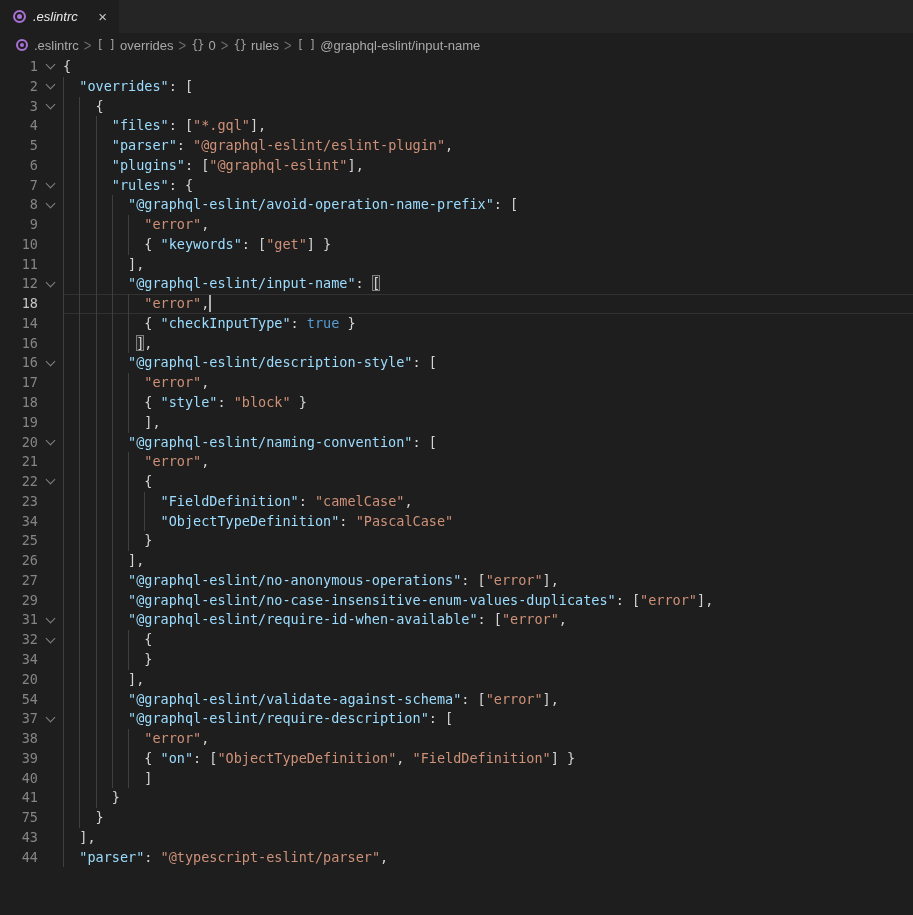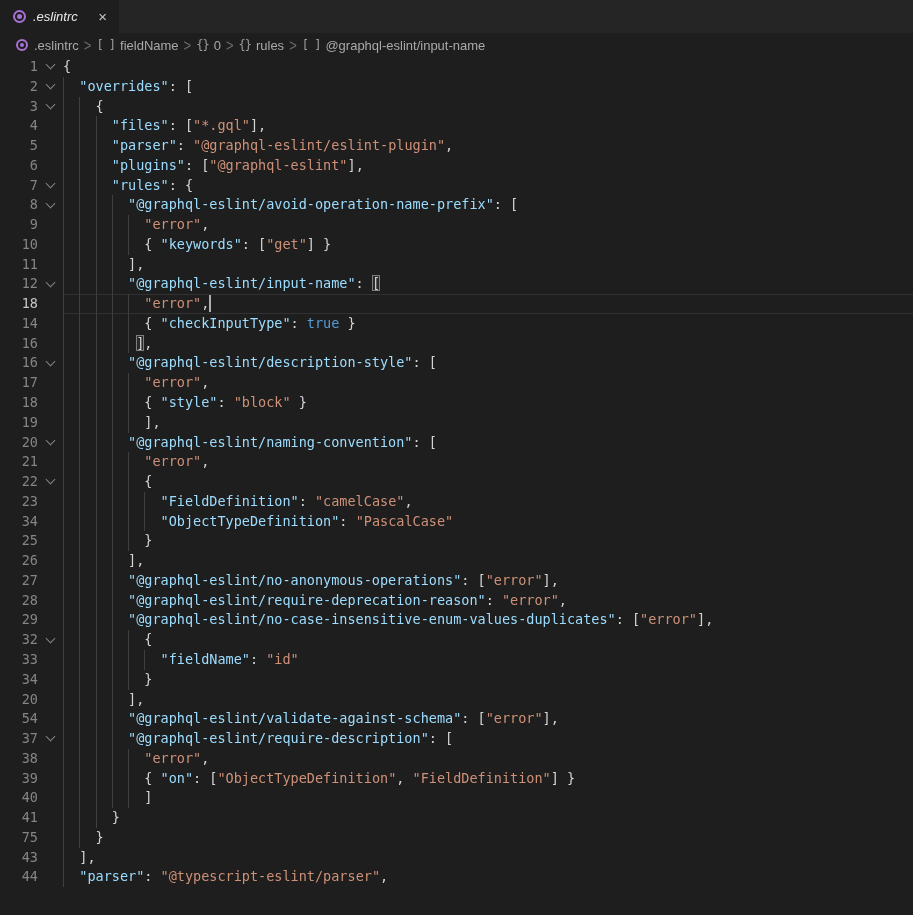--- a/index.html
+++ b/index.html
@@ -49,21 +49,21 @@
   <div class="breadcrumbs" id="breadcrumbs">
       <span class="bc-item">
         <span class="eslint-icon small">
           <span class="dot"></span>
         </span>
         <span class="bc-label">.eslintrc</span>
       </span>
       <span class="bc-sep">&gt;</span>
       <span class="bc-item">
         <span class="bc-sym">[ ]</span>
-        <span class="bc-label">fieldName</span>
+        <span class="bc-label">overrides</span>
       </span>
       <span class="bc-sep">&gt;</span>
       <span class="bc-item">
         <span class="bc-sym">{}</span>
         <span class="bc-label">0</span>
       </span>
       <span class="bc-sep">&gt;</span>
       <span class="bc-item">
         <span class="bc-sym">{}</span>
         <span class="bc-label">rules</span>
@@ -223,40 +223,37 @@
         <div class="gutter-num">26</div>
         <div class="gutter-fold"></div>
         <div class="code"><span class="ig" style="left: 0ch;"></span><span class="ig" style="left: 2ch;"></span><span class="ig" style="left: 4ch;"></span><span class="ig" style="left: 6ch;"></span>        <span class="tp">],</span></div>
       </div>
       <div class="row">
         <div class="gutter-num">27</div>
         <div class="gutter-fold"></div>
         <div class="code"><span class="ig" style="left: 0ch;"></span><span class="ig" style="left: 2ch;"></span><span class="ig" style="left: 4ch;"></span><span class="ig" style="left: 6ch;"></span>        <span class="tk">"@graphql-eslint/no-anonymous-operations"</span><span class="tp">: [</span><span class="ts">"error"</span><span class="tp">],</span></div>
       </div>
       <div class="row">
-        <div class="gutter-num">28</div>
-        <div class="gutter-fold"></div>
-        <div class="code"><span class="ig" style="left: 0ch;"></span><span class="ig" style="left: 2ch;"></span><span class="ig" style="left: 4ch;"></span><span class="ig" style="left: 6ch;"></span>        <span class="tk">"@graphql-eslint/require-deprecation-reason"</span><span class="tp">: </span><span class="ts">"error"</span><span class="tp">,</span></div>
-      </div>
-      <div class="row">
         <div class="gutter-num">29</div>
         <div class="gutter-fold"></div>
         <div class="code"><span class="ig" style="left: 0ch;"></span><span class="ig" style="left: 2ch;"></span><span class="ig" style="left: 4ch;"></span><span class="ig" style="left: 6ch;"></span>        <span class="tk">"@graphql-eslint/no-case-insensitive-enum-values-duplicates"</span><span class="tp">: [</span><span class="ts">"error"</span><span class="tp">],</span></div>
       </div>
       <div class="row">
+        <div class="gutter-num">31</div>
+        <div class="gutter-fold">
+          <span class="chev"></span>
+        </div>
+        <div class="code"><span class="ig" style="left: 0ch;"></span><span class="ig" style="left: 2ch;"></span><span class="ig" style="left: 4ch;"></span><span class="ig" style="left: 6ch;"></span>        <span class="tk">"@graphql-eslint/require-id-when-available"</span><span class="tp">: [</span><span class="ts">"error"</span><span class="tp">,</span></div>
+      </div>
+      <div class="row">
         <div class="gutter-num">32</div>
         <div class="gutter-fold">
           <span class="chev"></span>
         </div>
         <div class="code"><span class="ig" style="left: 0ch;"></span><span class="ig" style="left: 2ch;"></span><span class="ig" style="left: 4ch;"></span><span class="ig" style="left: 6ch;"></span><span class="ig" style="left: 8ch;"></span>          <span class="tp">{</span></div>
-      </div>
-      <div class="row">
-        <div class="gutter-num">33</div>
-        <div class="gutter-fold"></div>
-        <div class="code"><span class="ig" style="left: 0ch;"></span><span class="ig" style="left: 2ch;"></span><span class="ig" style="left: 4ch;"></span><span class="ig" style="left: 6ch;"></span><span class="ig" style="left: 8ch;"></span><span class="ig" style="left: 10ch;"></span>            <span class="tk">"fieldName"</span><span class="tp">: </span><span class="ts">"id"</span></div>
       </div>
       <div class="row">
         <div class="gutter-num">34</div>
         <div class="gutter-fold"></div>
         <div class="code"><span class="ig" style="left: 0ch;"></span><span class="ig" style="left: 2ch;"></span><span class="ig" style="left: 4ch;"></span><span class="ig" style="left: 6ch;"></span><span class="ig" style="left: 8ch;"></span>          <span class="tp">}</span></div>
       </div>
       <div class="row">
         <div class="gutter-num">20</div>
         <div class="gutter-fold"></div>
         <div class="code"><span class="ig" style="left: 0ch;"></span><span class="ig" style="left: 2ch;"></span><span class="ig" style="left: 4ch;"></span><span class="ig" style="left: 6ch;"></span>        <span class="tp">],</span></div>

